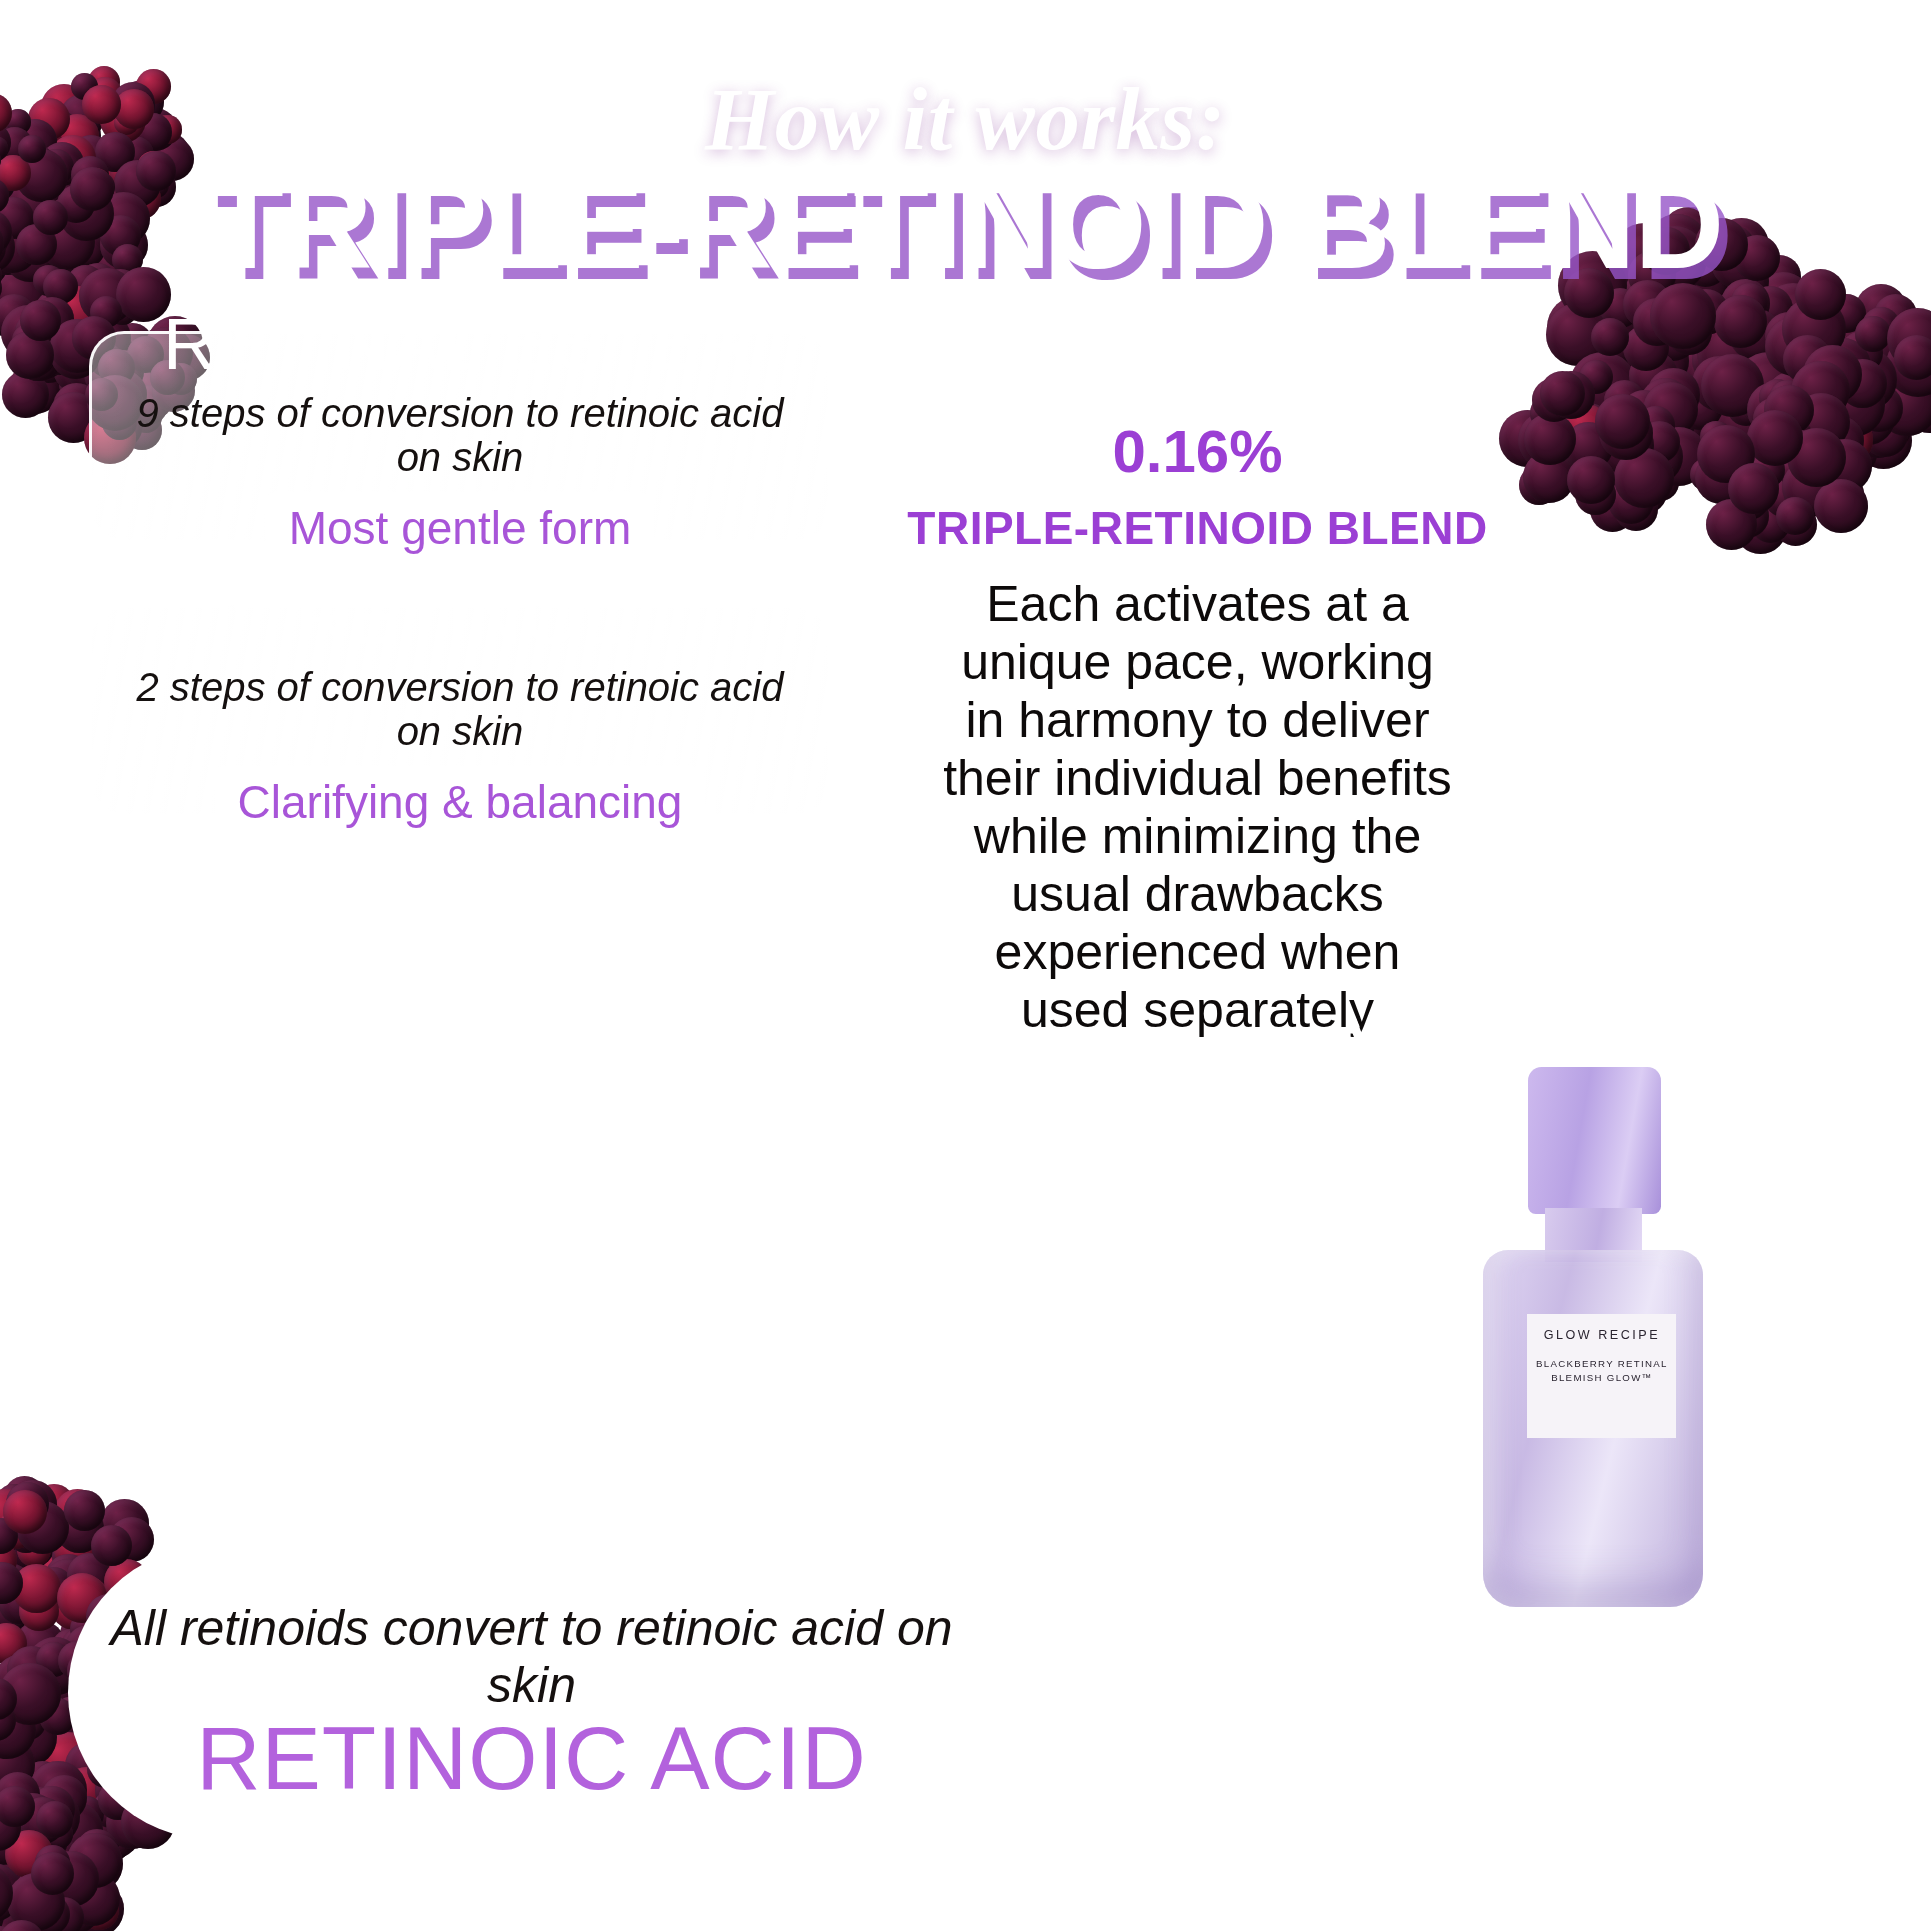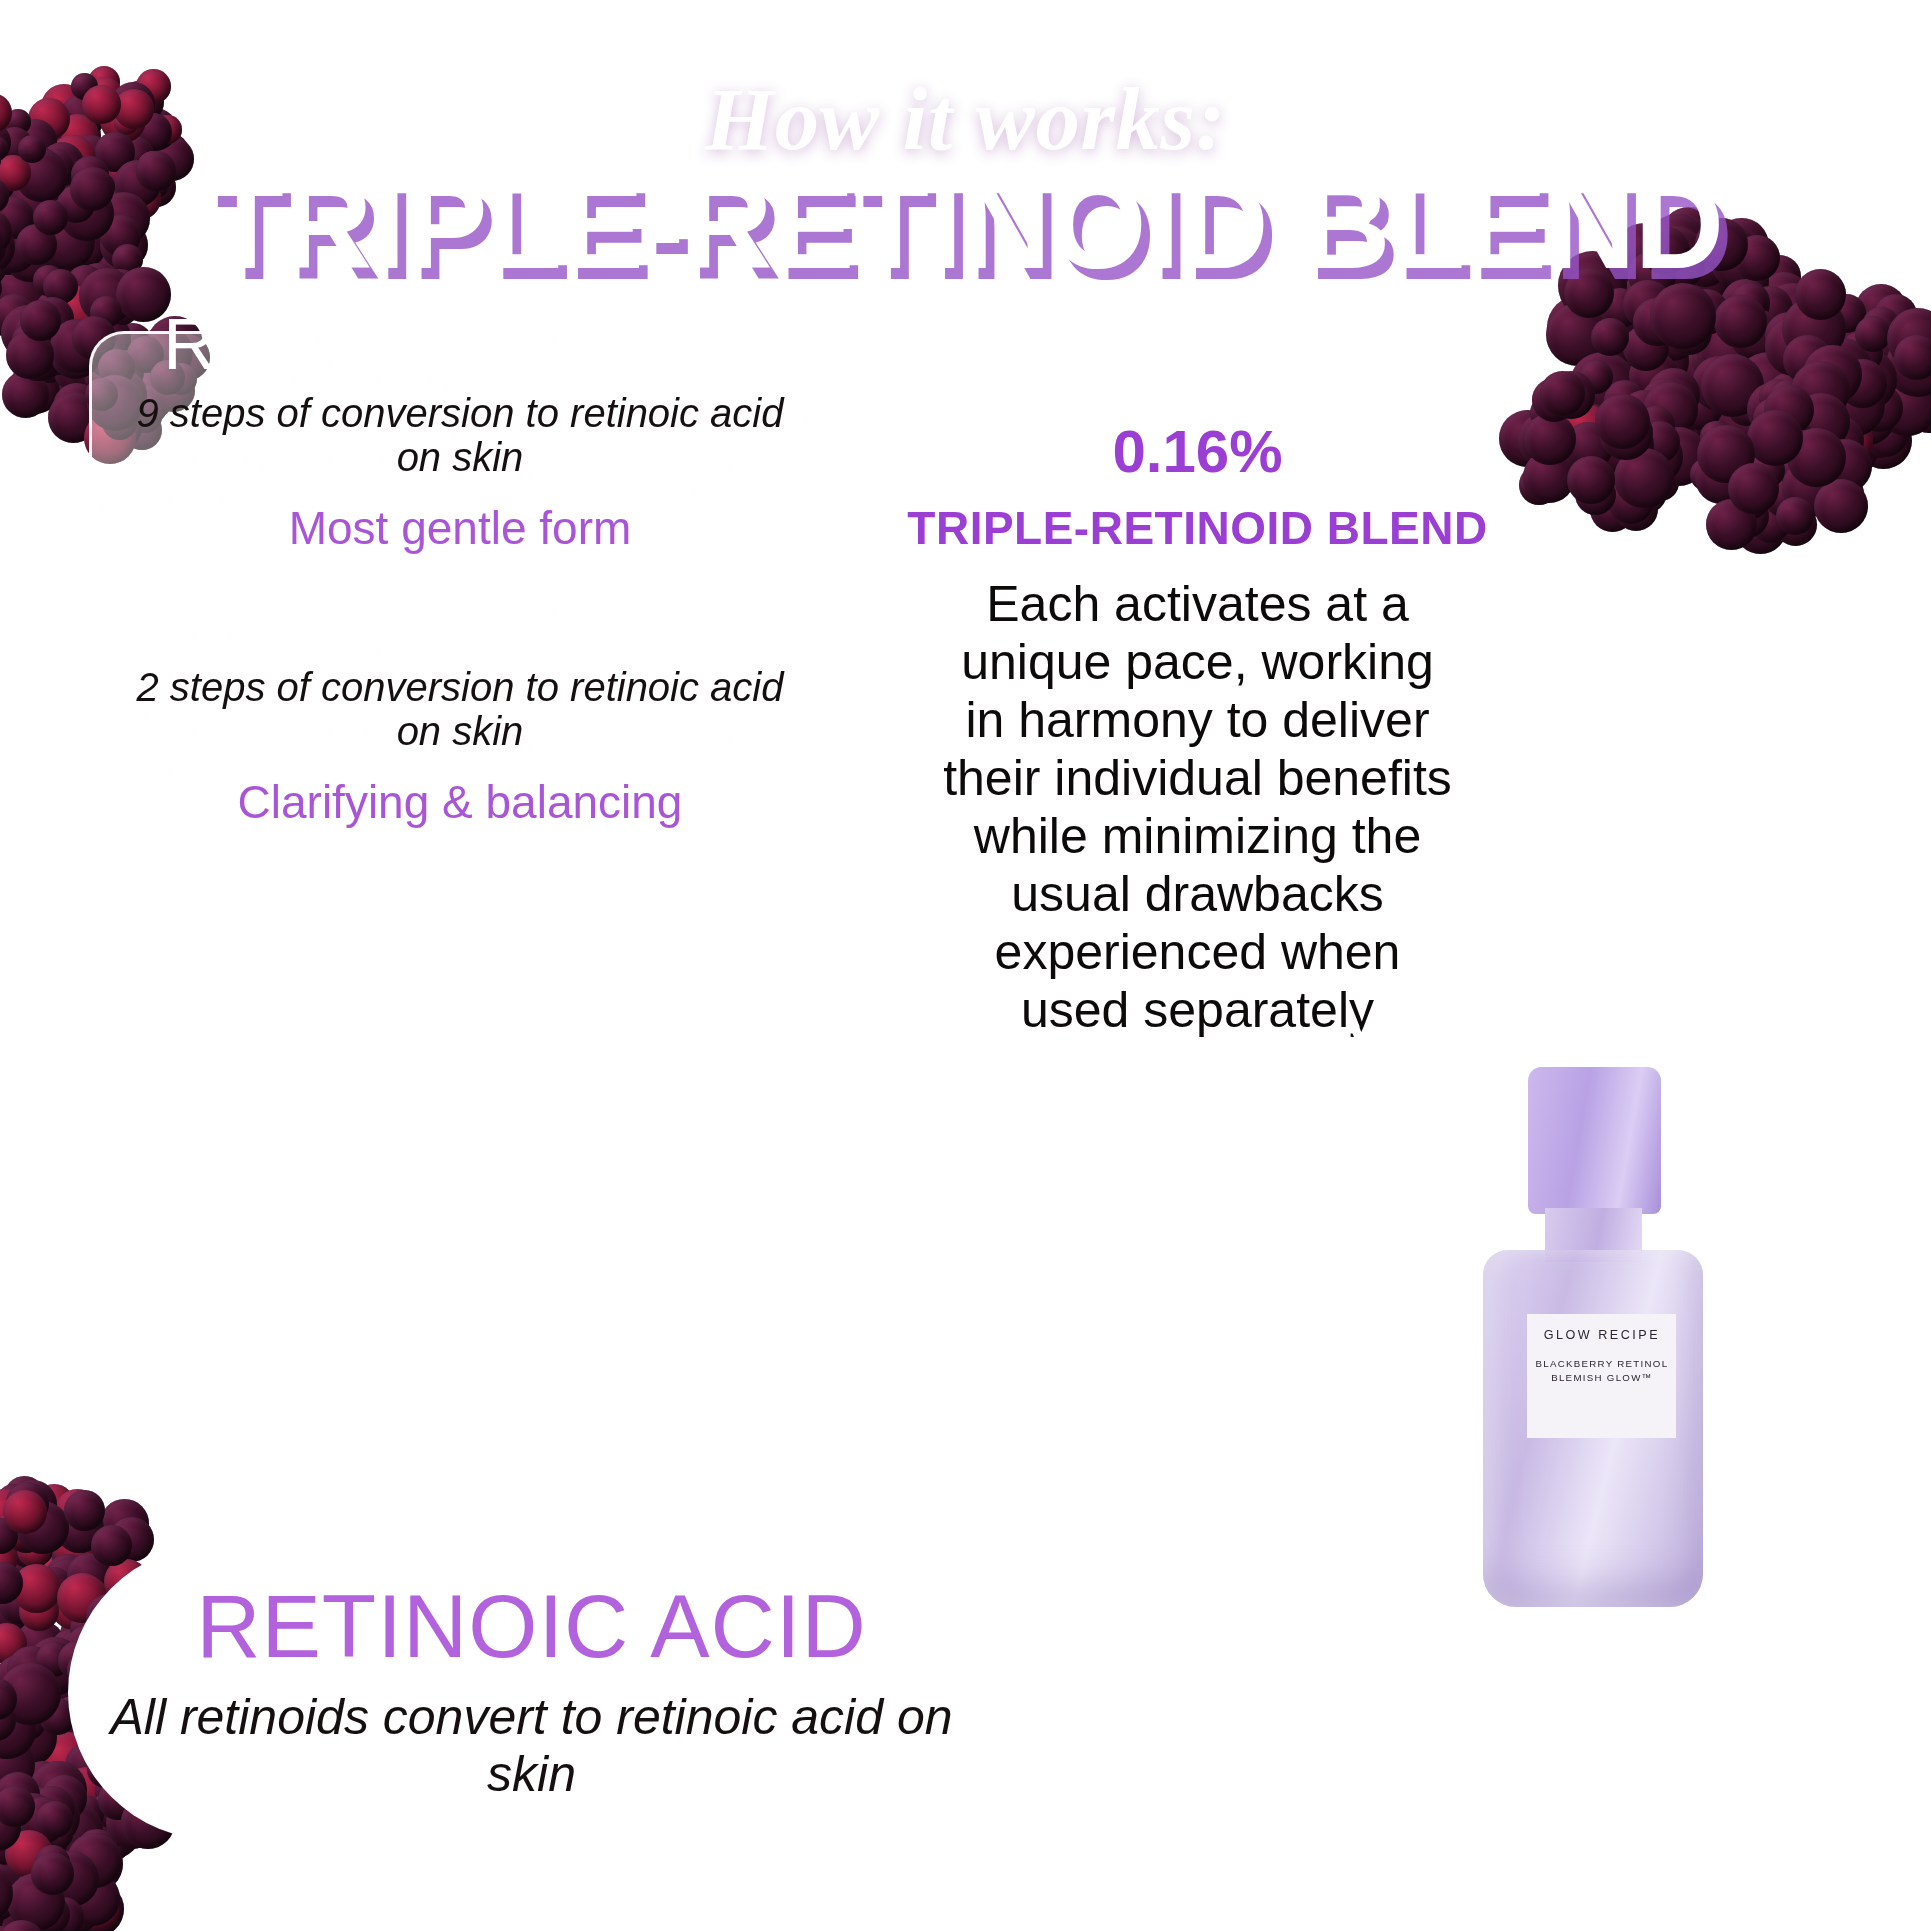--- a/index.html
+++ b/index.html
@@ -984,39 +984,39 @@
     <path d="M 178 258 L 228 272 L 198 312" fill="none" stroke="#ffffff" stroke-width="9" stroke-linecap="round" stroke-linejoin="round"></path>
   </svg>
 
   <div id="bottle">
     <div id="bottle-cap"></div>
     <div id="bottle-neck"></div>
     <div id="bottle-body">
       <div id="bottle-label">
         <div class="lbl-brand">GLOW RECIPE</div>
         <div class="lbl-prod">
-          <span>BLACKBERRY RETINOL</span><br>
+          <span>BLACKBERRY RETINAL</span><br>
           <span>BLEMISH GLOW™</span>
         </div>
       </div>
     </div>
   </div>
 
   <svg id="arrow-down" viewBox="0 0 80 470">
     <path d="M 40 0 L 40 425" fill="none" stroke="#ffffff" stroke-width="8" stroke-linecap="round"></path>
     <path d="M 12 400 L 40 448 L 68 400" fill="none" stroke="#ffffff" stroke-width="8" stroke-linecap="round" stroke-linejoin="round"></path>
   </svg>
 
   <svg style="position:absolute; left:1004px; top:1545px; width:850px; height:319px;" viewBox="0 0 880 330">
     <path d="M 56 12 C 10 80, 10 250, 56 318" fill="none" stroke="#ffffff" stroke-width="6" stroke-linecap="round" opacity="0.92"></path>
     <path d="M 824 12 C 872 80, 872 250, 824 318" fill="none" stroke="#ffffff" stroke-width="6" stroke-linecap="round" opacity="0.92"></path>
     <path d="M 824 12 C 824 -60, 700 -130, 612 -150" fill="none" stroke="#ffffff" stroke-width="6" stroke-linecap="round" opacity="0.92"></path>
   </svg>
 
   <div id="pill-retinoic">
+    <div id="pill-sub">All retinoids convert to retinoic acid on skin</div>
     <div id="pill-title">RETINOIC ACID</div>
-    <div id="pill-sub">All retinoids convert to retinoic acid on skin</div>
   </div>
 
   <div id="footer-note">Retinoic acid is available by prescription only. Blackberry Retinol Blemish Serum gradually converts into retinoic acid, providing gentler, enhanced results.</div>
 
 </div>
 
 
 </body></html>

